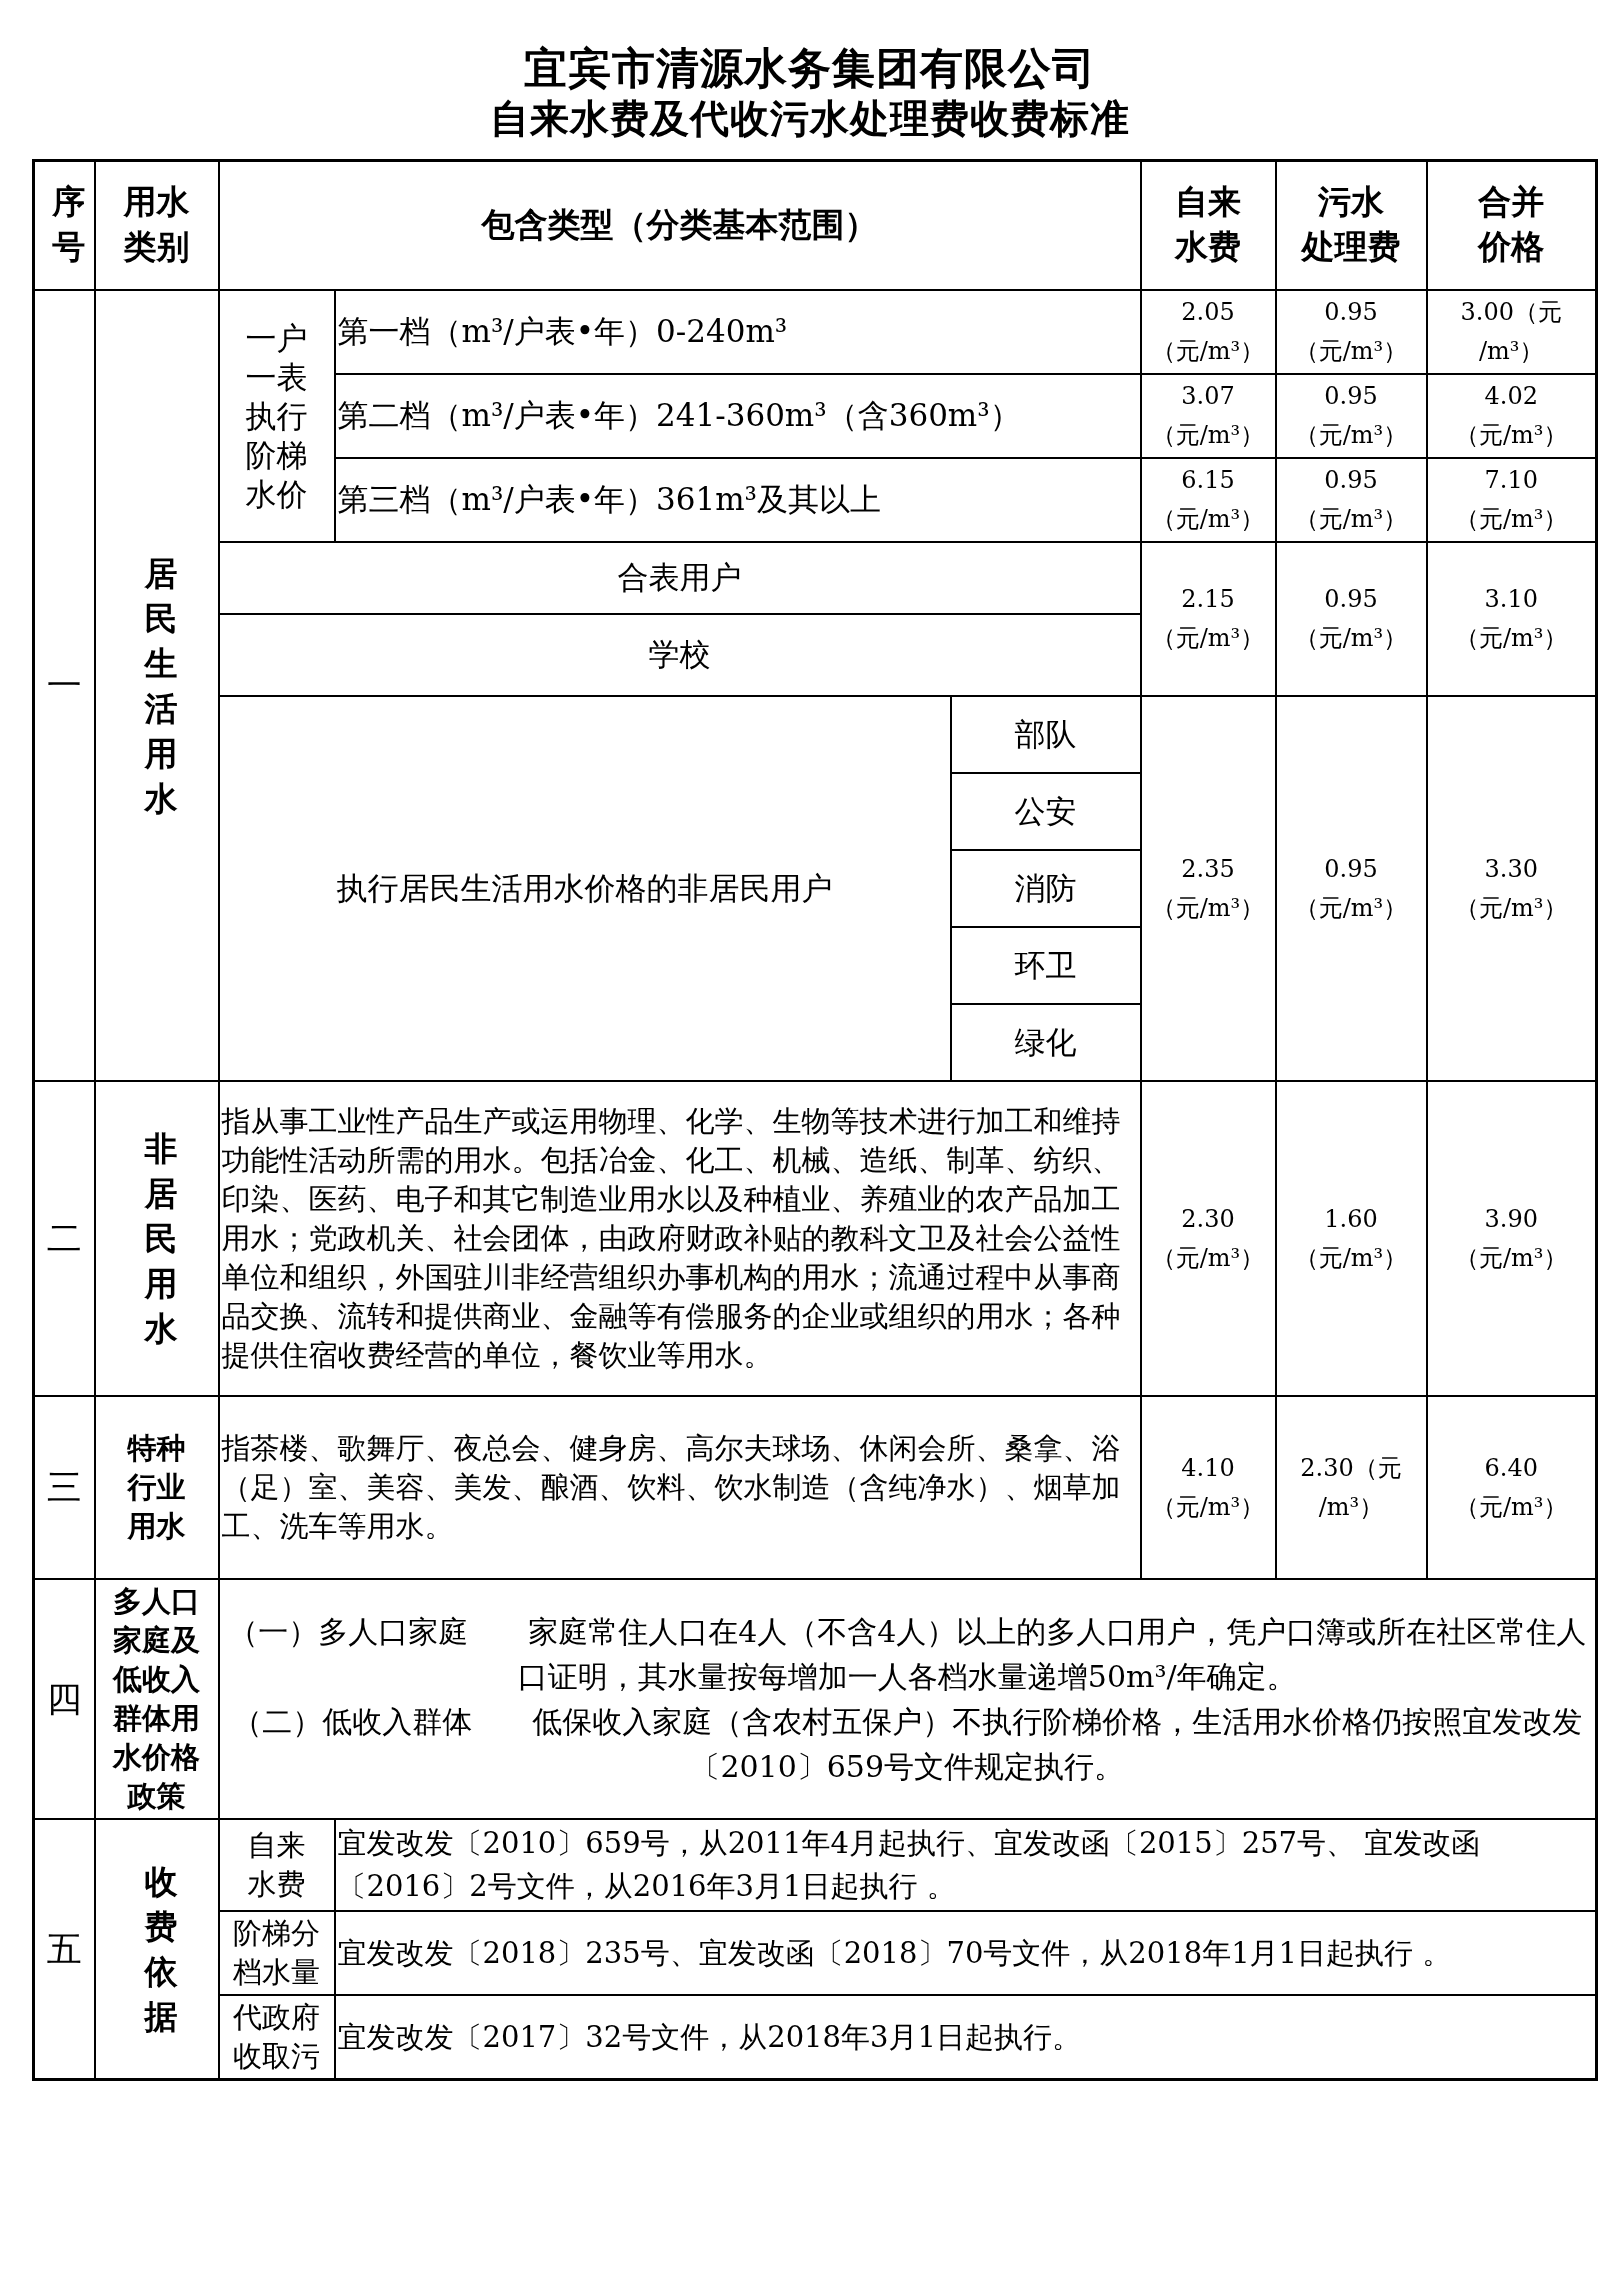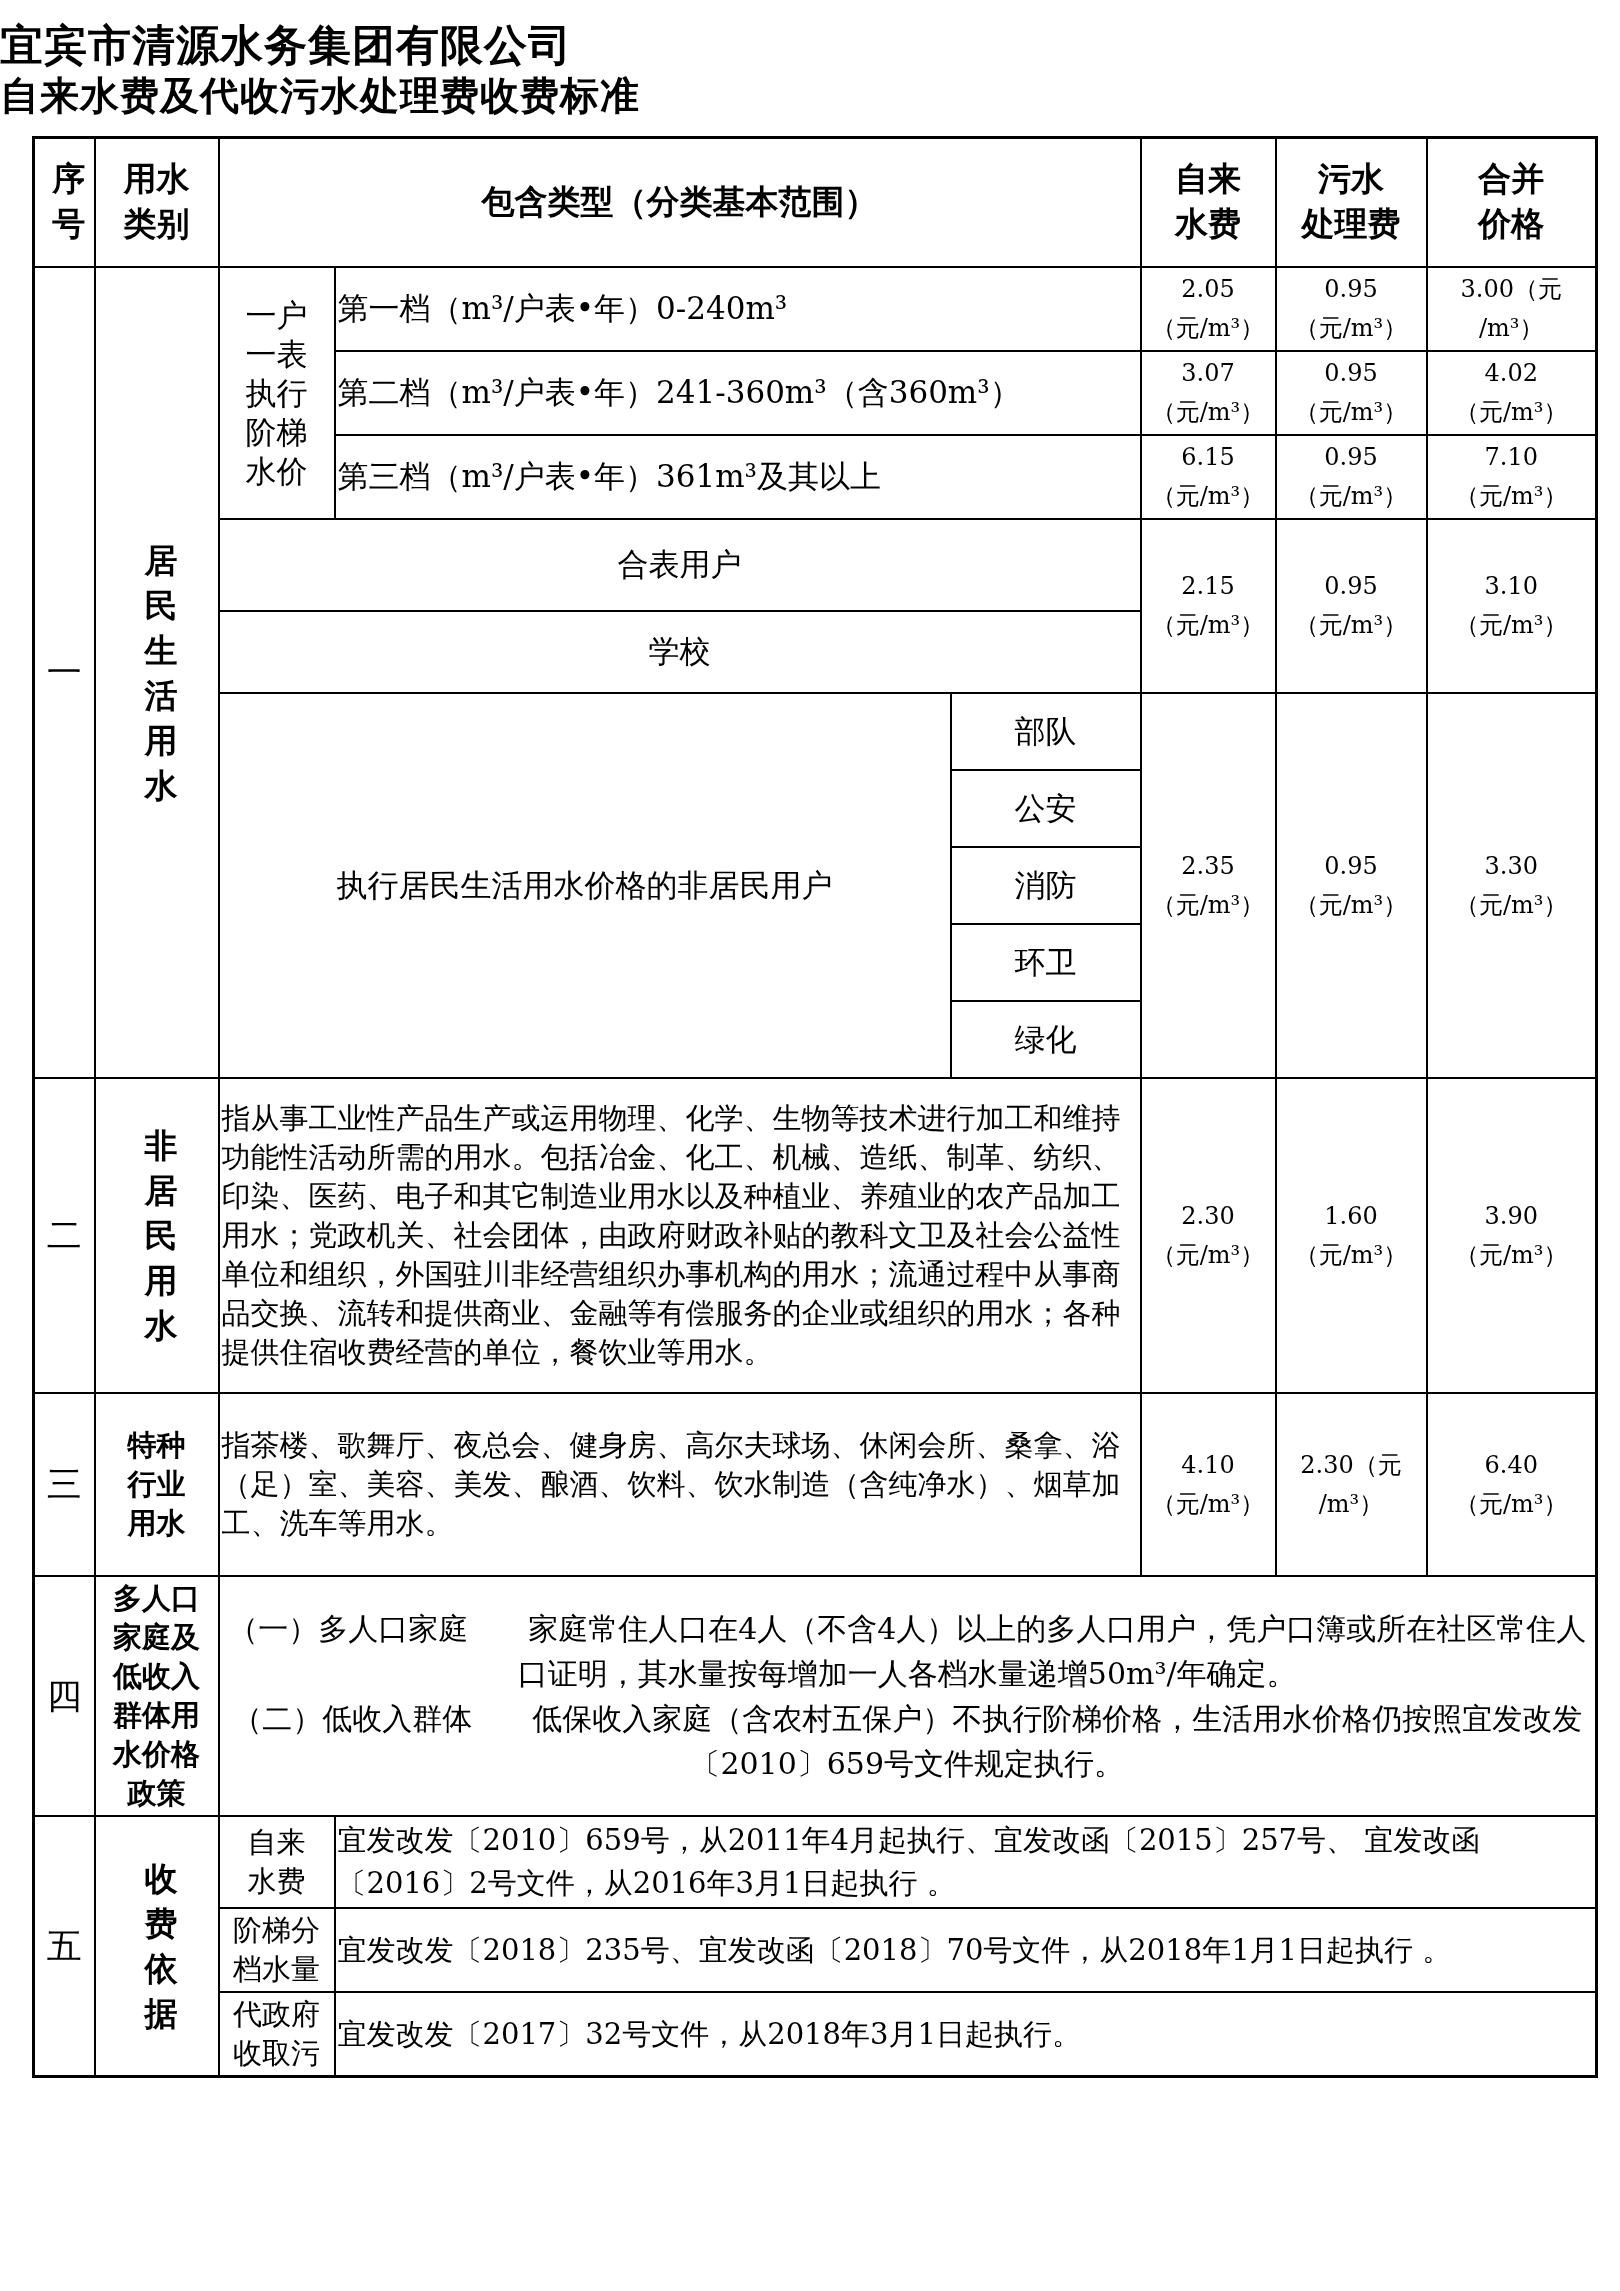--- a/index.html
+++ b/index.html
@@ -1,18 +1,18 @@
 <!DOCTYPE html>
 <html><head>
 <meta charset="utf-8">
 <style>
   html,body { margin:0; padding:0; background:#fff; }
   body { font-family:"DejaVu Serif","Liberation Serif",serif; color:#000; }
   .page { width:1620px; height:2292px; background:#fff; overflow:hidden; }
-  .titles { padding-top:20px; text-align:left; }
+  .titles { padding-top:43px; text-align:center; }
   .title-1 { font-size:43px; font-weight:bold; line-height:51px; letter-spacing:1px; }
   .title-2 { font-size:39px; font-weight:bold; line-height:49px; letter-spacing:1px; }
 
   table.fee { border-collapse:collapse; table-layout:fixed; width:1562px;
               margin:15.7px 0 0 32px; border:3.9px solid #000; }
   table.fee td, table.fee th { border:2.9px solid #000; padding:2px; overflow:hidden; }
   .sec td { border-top-width:3.9px; }
 
   th { font-weight:bold; font-size:33px; text-align:center; vertical-align:middle; }
   td { font-size:29px; text-align:center; vertical-align:middle; }
@@ -93,21 +93,21 @@
     </tr>
     <tr style="height:76px">
       <td colspan="2" class="tier">第三档（m³/户表•年）361m³及其以上</td>
       <td class="price">6.15
 （元/m³）</td>
       <td class="price">0.95
 （元/m³）</td>
       <td class="price">7.10
 （元/m³）</td>
     </tr>
-    <tr style="height:92px">
+    <tr style="height:72px">
       <td colspan="3" class="mergedrow">合表用户</td>
       <td rowspan="2" class="price">2.15
 （元/m³）</td>
       <td rowspan="2" class="price">0.95
 （元/m³）</td>
       <td rowspan="2" class="price">3.10
 （元/m³）</td>
     </tr>
     <tr style="height:82px">
       <td colspan="3" class="mergedrow">学校</td>

